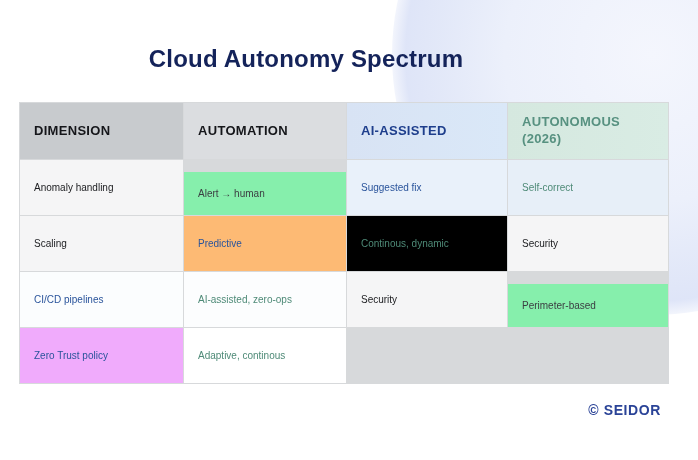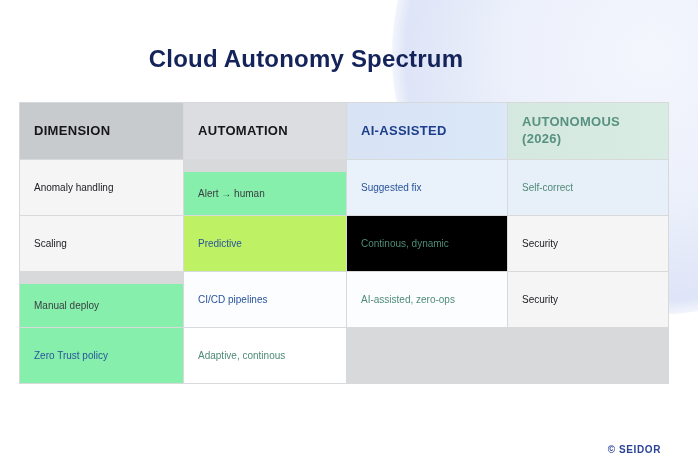--- a/index.html
+++ b/index.html
@@ -64,32 +64,32 @@
   .h-auto { background: #dbdde0; color: #15161a; }
   .h-ai   { background: linear-gradient(90deg, #d8e3f4, #dae8f8); color: #1e3e8c; }
   .h-aut  { background: linear-gradient(90deg, #d5e8df, #d9ece4); color: #579180; }
   
   .c-dim  { background: #f5f5f6; color: #1b1c1f; font-weight: 500; }
   .c-auto { background: #86efac; color: #3b3e42; margin-top: 12px; }
   .c-ai   { color: #2a549b; font-weight: 500; text-align: right; }
   .c-aut  { color: #4e8a77; font-weight: 500; }
   
   .r0.c-ai  { background: #e9f1fa; }
-  .r1.c-ai  { background: #bef264; }
+  .r1.c-ai  { background: #fdba74; }
   .r2.c-ai  { background: #fbfdfe; }
-  .r3.c-ai  { background: #86efac; }
+  .r3.c-ai  { background: #f0abfc; }
   .r0.c-aut { background: #e7eff8; text-align: right; }
   .r1.c-aut { background: #000000; }
   .r2.c-aut { background: #fcfdfe; }
   .r3.c-aut { background: #ffffff; }
   .footer {
     position: absolute;
     right: 37px;
-    top: 444px;
-    font-size: 10px;
+    top: 402px;
+    font-size: 14px;
     font-weight: 700;
     letter-spacing: 0.6px;
     color: #2a4397;
   }
 </style>
 </head>
 <body>
 
 <div class="blob"></div>
 
@@ -105,22 +105,22 @@
   <div class="cell c-dim r0">Anomaly handling</div>
   <div class="cell c-auto r0">Alert → human</div>
   <div class="cell c-ai r0">Suggested fix</div>
   <div class="cell c-aut r0">Self-correct</div>
 
   <div class="cell c-dim r1">Scaling</div>
   <div class="cell c-ai r1">Predictive</div>
   <div class="cell c-aut r1">Continous, dynamic</div>
 
   <div class="cell c-dim r2">Security</div>
-  <div class="cell c-auto r2">Manual deploy</div>
   <div class="cell c-ai r2">CI/CD pipelines</div>
   <div class="cell c-aut r2">AI-assisted, zero-ops</div>
 
   <div class="cell c-dim r3">Security</div>
+  <div class="cell c-auto r3">Perimeter-based</div>
   <div class="cell c-ai r3">Zero Trust policy</div>
   <div class="cell c-aut r3">Adaptive, continous</div>
 </div>
 
 <div class="footer">© SEIDOR</div>
 
 </body></html>

